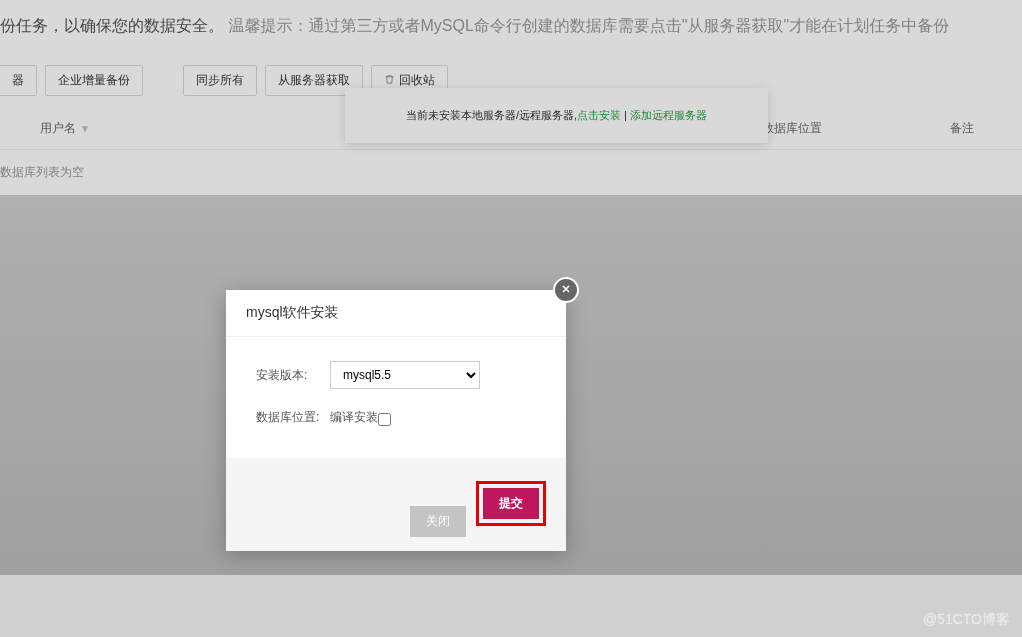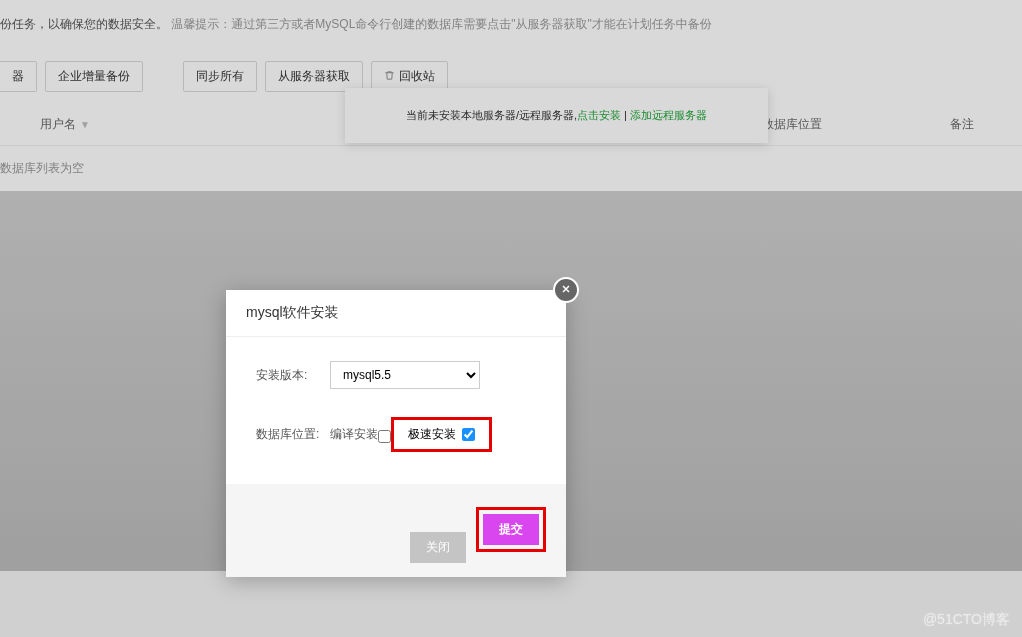--- a/index.html
+++ b/index.html
@@ -19,21 +19,21 @@
       z-index: 5;
     }
     .page {
       position: relative;
       z-index: 1;
     }
     .hint-bar {
       background: #fff;
       padding: 16px 0 16px 0;
       color: #555;
-      font-size: 12px;
+      font-size: 16px;
     }
     .hint-bar .gray { color: #999; }
     .toolbar {
       display: flex;
       gap: 8px;
       align-items: center;
       padding: 12px 0 12px 0;
       background: #fff;
     }
     .btn-outline {
@@ -123,21 +123,21 @@
       font-size: 14px;
       color: #333;
       border-bottom: 1px solid #eee;
     }
     .modal-body {
       padding: 24px 20px 20px 30px;
     }
     .form-row {
       display: flex;
       align-items: center;
-      margin-bottom: 28px;
+      margin-bottom: 20px;
     }
     .form-row:last-child { margin-bottom: 12px; }
     .form-label {
       width: 74px;
       color: #555;
       font-size: 12px;
       text-align: left;
     }
     .form-select {
       width: 150px;
@@ -184,21 +184,21 @@
       font-size: 12px;
       cursor: pointer;
       margin-top: 36px;
     }
     .submit-highlight {
       border: 3px solid #e60000;
       padding: 4px;
       display: inline-flex;
     }
     .btn-green {
-      background: #d946ef;
+      background: #be185d;
       color: #fff;
       border: none;
       padding: 7px 16px;
       font-size: 12px;
       font-weight: bold;
       cursor: pointer;
     }
     .watermark {
       position: absolute;
       right: 12px;
@@ -268,24 +268,20 @@
       <select class="form-select">
         <option>mysql5.5</option>
       </select>
     </div>
     <div class="form-row">
       <div class="form-label">数据库位置:</div>
       <div class="check-group">
         <label>编译安装</label>
         <input type="checkbox" style="">
       </div>
-      <div class="highlight-box">
-        <label>极速安装</label>
-        <input type="checkbox" checked="" class="checked-blue" style="">
-      </div>
     </div>
   </div>
   <div class="modal-footer">
     <button class="btn-gray">关闭</button>
     <div class="submit-highlight">
       <button class="btn-green">提交</button>
     </div>
   </div>
 </div>
 

